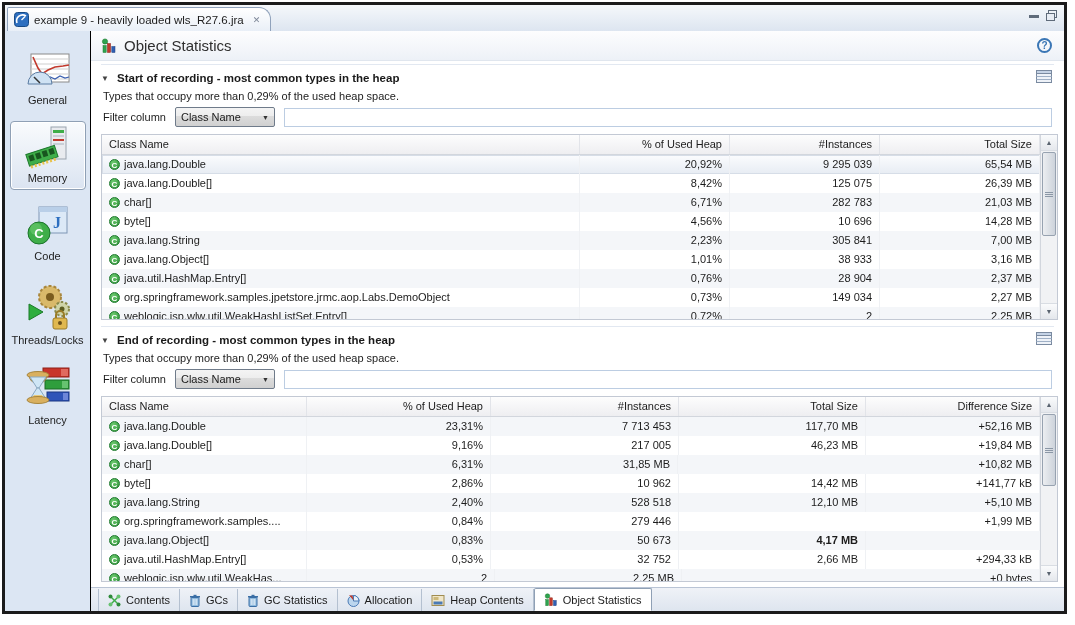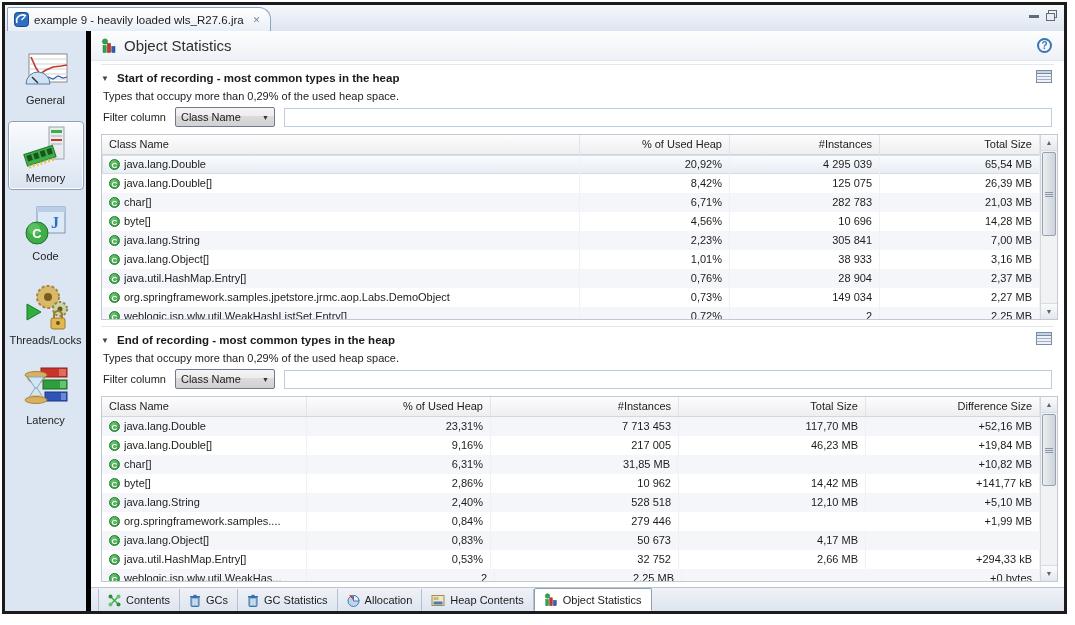--- a/index.html
+++ b/index.html
@@ -14,21 +14,21 @@
   .tab-close { font-size:9px; color:#7d8798; margin-left:4px; cursor:default; }
   .win-controls { margin-left:auto; align-self:flex-start; display:flex; gap:7px; padding:5px 8px 0 0; }
   .wc-min { width:10px; height:8px; border-bottom:3px solid #5f6b7a; }
   .wc-restore { width:10px; height:9px; position:relative; }
   .wc-restore:before { content:""; position:absolute; left:2px; top:0; width:7px; height:6px; border:1px solid #5f6b7a; }
   .wc-restore:after { content:""; position:absolute; left:0; top:3px; width:7px; height:6px; border:1px solid #5f6b7a; background:#e8edf4; }
 
   .main-row { display:flex; height:580px; }
 
   
-  .sidebar { width:86px; background:#dce6f3; border-right:5px solid #000000; display:flex; flex-direction:column; align-items:center; padding-top:16px; }
+  .sidebar { width:86px; background:#dce6f3; border-right:1px solid #000000; display:flex; flex-direction:column; align-items:center; padding-top:16px; }
   .side-item { width:76px; text-align:center; padding:4px 0 5px; margin-bottom:9px; border:1px solid transparent; border-radius:4px; }
   .side-item.selected { background:linear-gradient(#f9fbfd,#dbe4f1); border:1px solid #8fa0b5; box-shadow:inset 0 0 0 1px #fff; }
   .side-item svg { display:block; margin:0 auto 2px; }
   .side-label { font-size:11px; color:#1d1d1d; }
 
   
   .main { flex:1; display:flex; flex-direction:column; min-width:0; background:#fff; }
   .title-band { height:30px; display:flex; align-items:center; padding:0 12px 0 10px;
     background:linear-gradient(#fdfdfe,#edf1f7); border-bottom:1px solid #e0e6ee; }
   .page-title { font-size:15px; color:#2f2f2f; margin-left:7px; }
@@ -239,21 +239,21 @@
                   <div class="th num" style="width: 150px;">#Instances</div>
                   <div class="th num" style="flex: 1 1 0%;">Total Size</div>
                 </div>
               <div class="tbody">
                   <div class="tr selected">
                     <div class="td first" style="width: 478px;">
                       <span class="cicon">C</span>
                       <span class="ctext">java.lang.Double</span>
                     </div>
                     <div class="td num" style="width: 150px;">20,92%</div>
-                    <div class="td num" style="width: 150px;">4 295 039</div>
+                    <div class="td num" style="width: 150px;">9 295 039</div>
                     <div class="td num" style="flex: 1 1 0%;">65,54 MB</div>
                   </div>
                   <div class="tr">
                     <div class="td first" style="width: 478px;">
                       <span class="cicon">C</span>
                       <span class="ctext">java.lang.Double[]</span>
                     </div>
                     <div class="td num" style="width: 150px;">8,42%</div>
                     <div class="td num" style="width: 150px;">125 075</div>
                     <div class="td num" style="flex: 1 1 0%;">26,39 MB</div>
@@ -423,21 +423,21 @@
                     <div class="td num" style="width: 188px;">279 446</div>
                     <div class="td num" style="flex: 1 1 0%;">+1,99 MB</div>
                   </div>
                   <div class="tr">
                     <div class="td first" style="width: 205px;">
                       <span class="cicon">C</span>
                       <span class="ctext">java.lang.Object[]</span>
                     </div>
                     <div class="td num" style="width: 184px;">0,83%</div>
                     <div class="td num" style="width: 188px;">50 673</div>
-                    <div class="td num" style="width: 187px;">4,17 MB</div>
+                    <div class="td num" style="width: 187px; font-weight: bold;">4,17 MB</div>
                   </div>
                   <div class="tr">
                     <div class="td first" style="width: 205px;">
                       <span class="cicon">C</span>
                       <span class="ctext">java.util.HashMap.Entry[]</span>
                     </div>
                     <div class="td num" style="width: 184px;">0,53%</div>
                     <div class="td num" style="width: 188px;">32 752</div>
                     <div class="td num" style="width: 187px;">2,66 MB</div>
                     <div class="td num" style="flex: 1 1 0%;">+294,33 kB</div>

